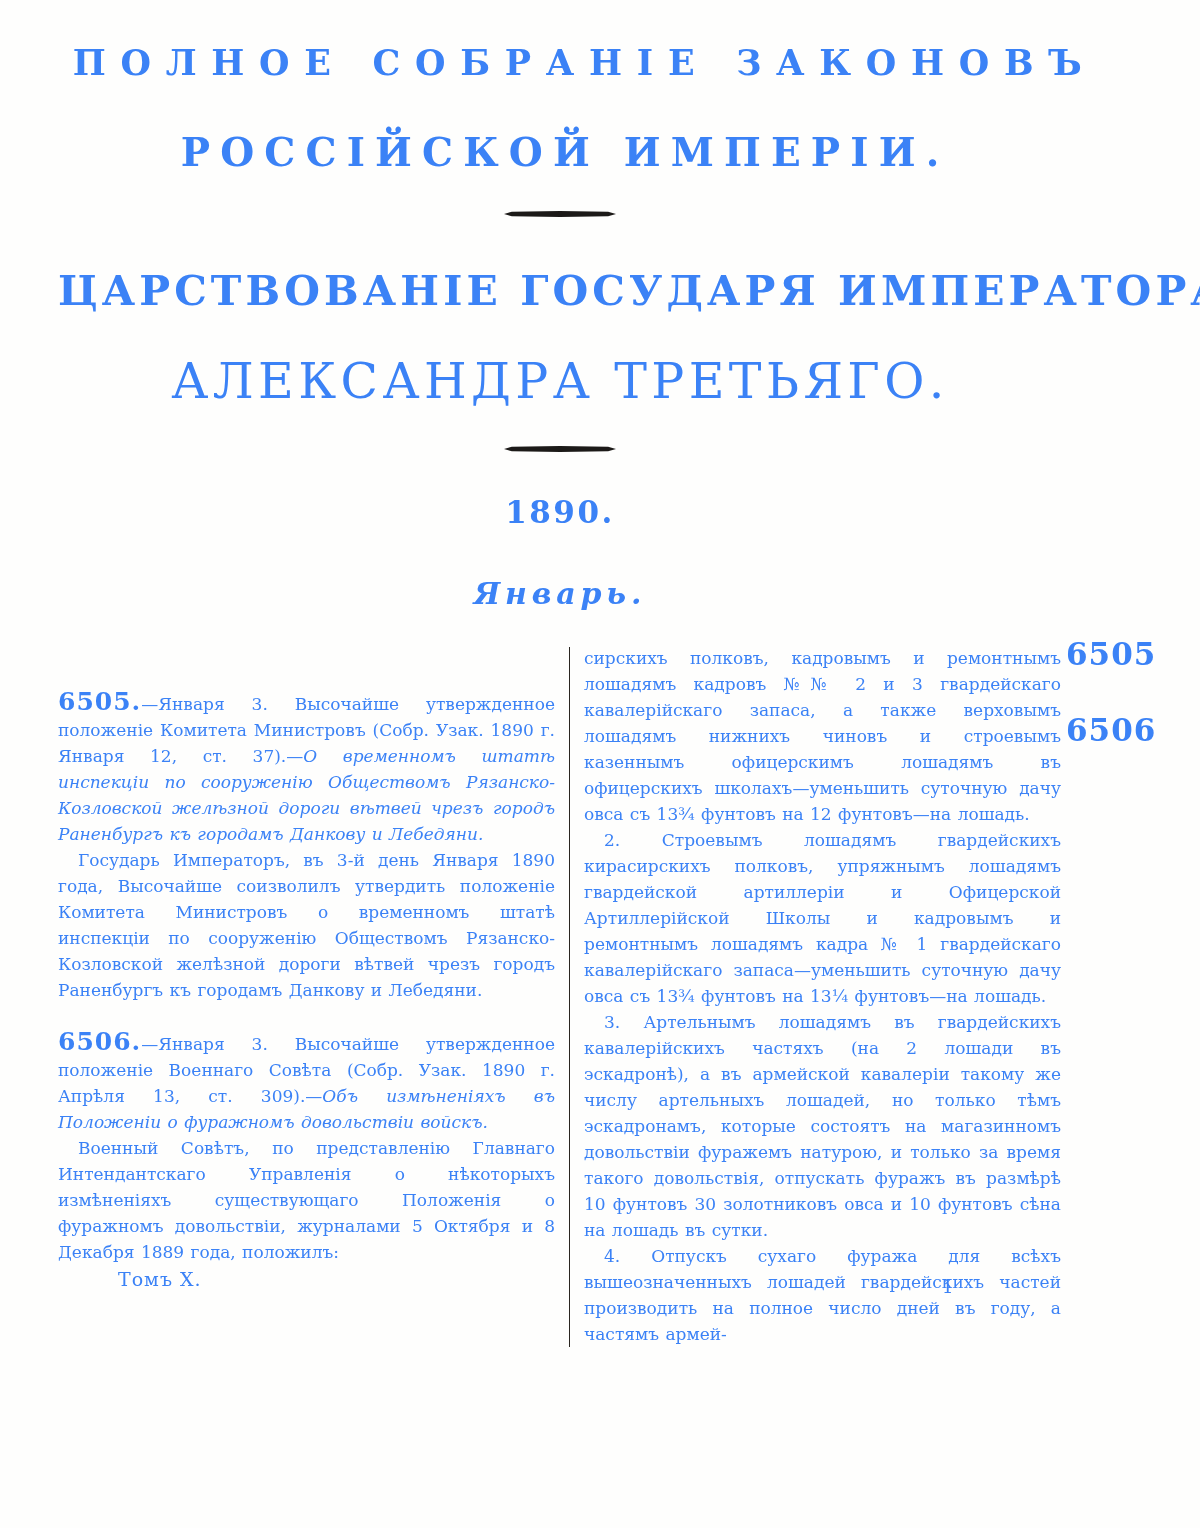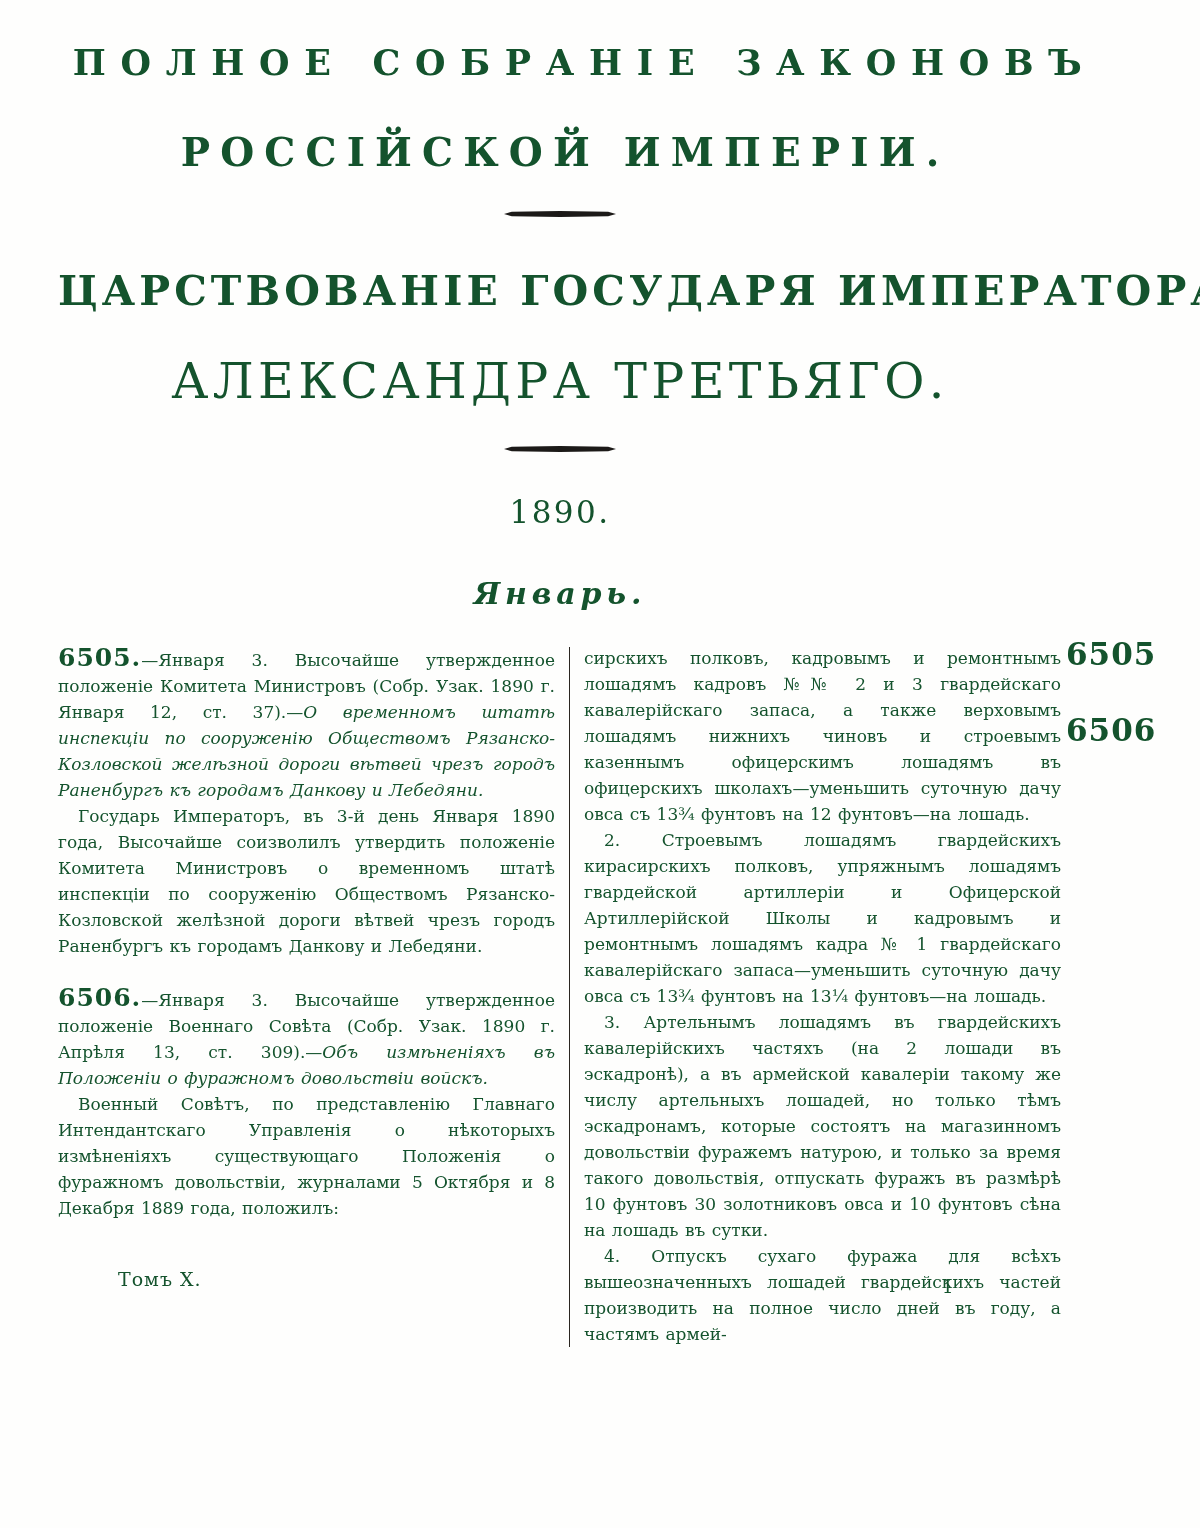--- a/index.html
+++ b/index.html
@@ -2,21 +2,21 @@
 <html><head>
 <meta charset="utf-8">
 <style>
   * { margin: 0; padding: 0; box-sizing: border-box; }
   html, body { background: #ffffff; }
   .page {
     position: relative;
     width: 1200px;
     height: 1528px;
     background: #fefefd;
-    color: #14532d;
+    color: #3b82f6;
     font-family: "DejaVu Serif", "Liberation Serif", serif;
     overflow: hidden;
     margin: 0 auto;
   }
   .masthead {
     width: 1004px;
     margin-left: 58px;
     padding-top: 42px;
     text-align: center;
   }
@@ -52,38 +52,38 @@
   .reign-line2 {
     margin-top: 38px;
     font-size: 49px;
     font-weight: normal;
     letter-spacing: 0.09em;
     white-space: nowrap;
   }
   .year-heading {
     margin-top: 42px;
     font-size: 31px;
-    font-weight: normal;
+    font-weight: bold;
     letter-spacing: 0.08em;
   }
   .month-heading {
     margin-top: 46px;
     font-size: 30px;
     font-weight: bold;
     font-style: italic;
     letter-spacing: 0.16em;
   }
   .columns {
     display: flex;
     width: 1004px;
     margin: 34px 0 0 58px;
     align-items: stretch;
   }
   .col { min-height: 630px; }
-  .col.left  { width: 497px; }
+  .col.left  { width: 497px; margin-top: 44px; }
   .col.right { width: 477px; }
   .col-rule {
     width: 1px;
     background: #2a2620;
     margin: 2px 14px 0 14px;
   }
   .col p {
     font-size: 17px;
     line-height: 26px;
     text-align: justify;

